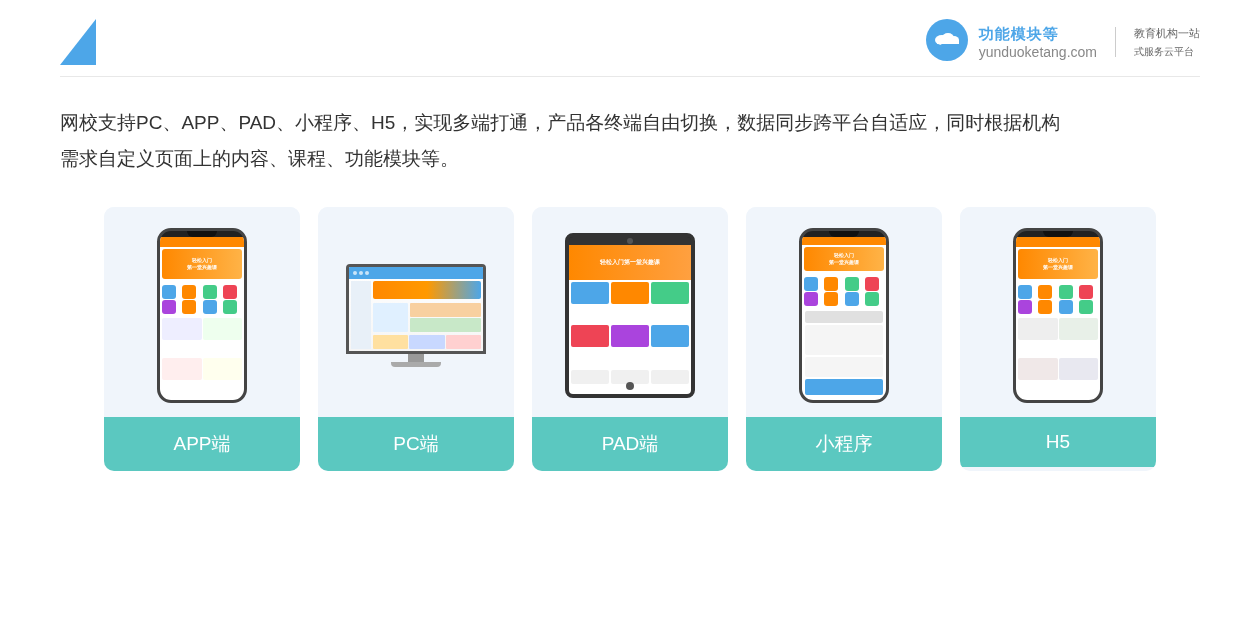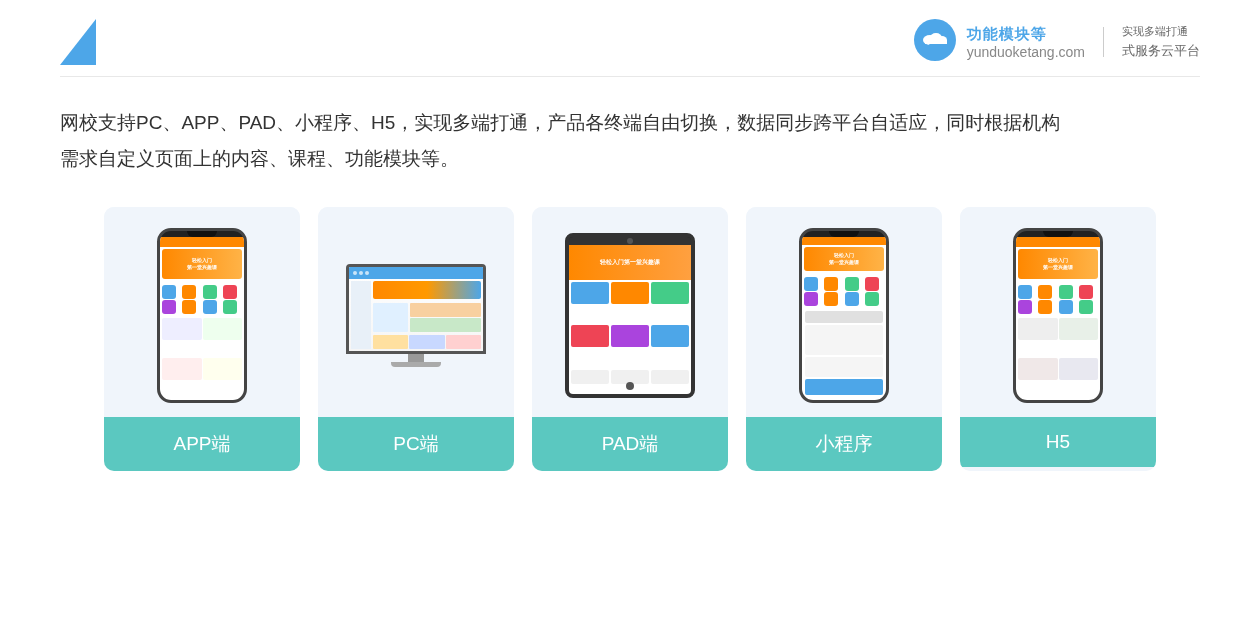--- a/index.html
+++ b/index.html
@@ -376,22 +376,22 @@
         </svg>
       </div>
       <div>
         <div style="font-size:15px; color:#4da6e8; font-weight:bold; letter-spacing:1px;">
           功能模块等
         </div>
         <div style="font-size:14px; color:#888;">yunduoketang.com</div>
       </div>
       <div class="logo-divider"></div>
       <div>
-        <div style="font-size:11px; color:#666; line-height:1.7;">实现多端打通</div>
-        <div style="font-size:13px; color:#666; line-height:1.7;">式服务云平台</div>
+        <div style="font-size:11px; color:#666; line-height:1.7;">教育机构一站</div>
+        <div style="font-size:10px; color:#666; line-height:1.7;">式服务云平台</div>
       </div>
     </div>
   </div>
 
   <div class="description">
     <div>网校支持PC、APP、PAD、小程序、H5，实现多端打通，产品各终端自由切换，数据同步跨平台自适应，同时根据机构</div>
     <div>需求自定义页面上的内容、课程、功能模块等。</div>
   </div>
 
   <div class="cards-section">

